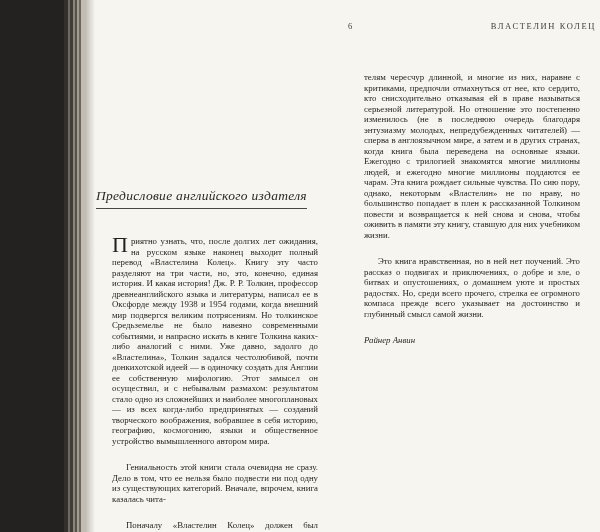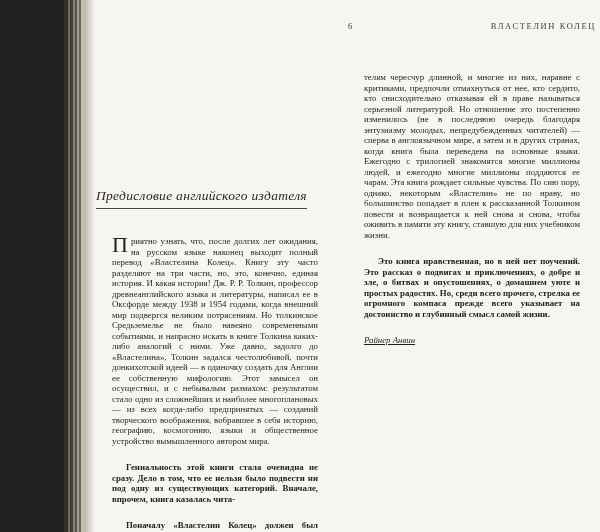--- a/index.html
+++ b/index.html
@@ -46,28 +46,28 @@
   .chapter-heading {
     display: inline-block; font-style: italic; font-size: 13.5px;
     letter-spacing: .3px; color: #2b2824; white-space: nowrap;
     padding-bottom: 4px; border-bottom: 1px solid #4a463f; margin-bottom: 11px;
   }
 
   .body-text p {
     margin: 16px; font-size: 8.8px; line-height: 10.5px; text-align: justify;
     color: #211f1c; hyphens: auto; -webkit-hyphens: auto;
   }
-  .body-text p.indent { text-indent: 14px; font-weight: bold; }
+  .body-text p.indent { text-indent: 14px; }
 
   .drop-cap {
     float: left; font-size: 22px; line-height: 18.5px;
     padding: 0 3px 0 0; color: #211f1c;
   }
 
-  .signature { margin-top: 9px; text-align: center; font-style: italic; text-decoration: underline; }
+  .signature { margin-top: 9px; text-align: center; font-style: italic; }
 </style>
 </head>
 <body>
 
 <div class="scene">
 
   <div class="spine"></div>
 
   <div class="pages">
     <div class="page-inner-shadow"></div>

